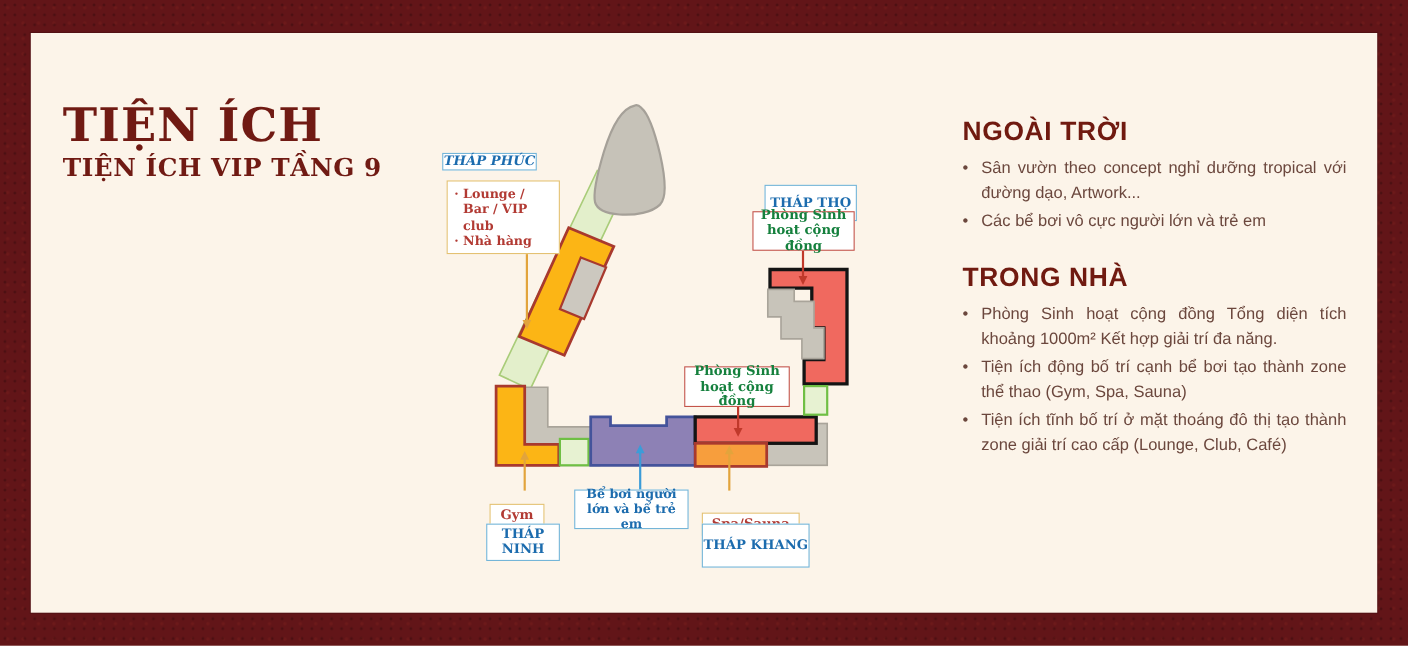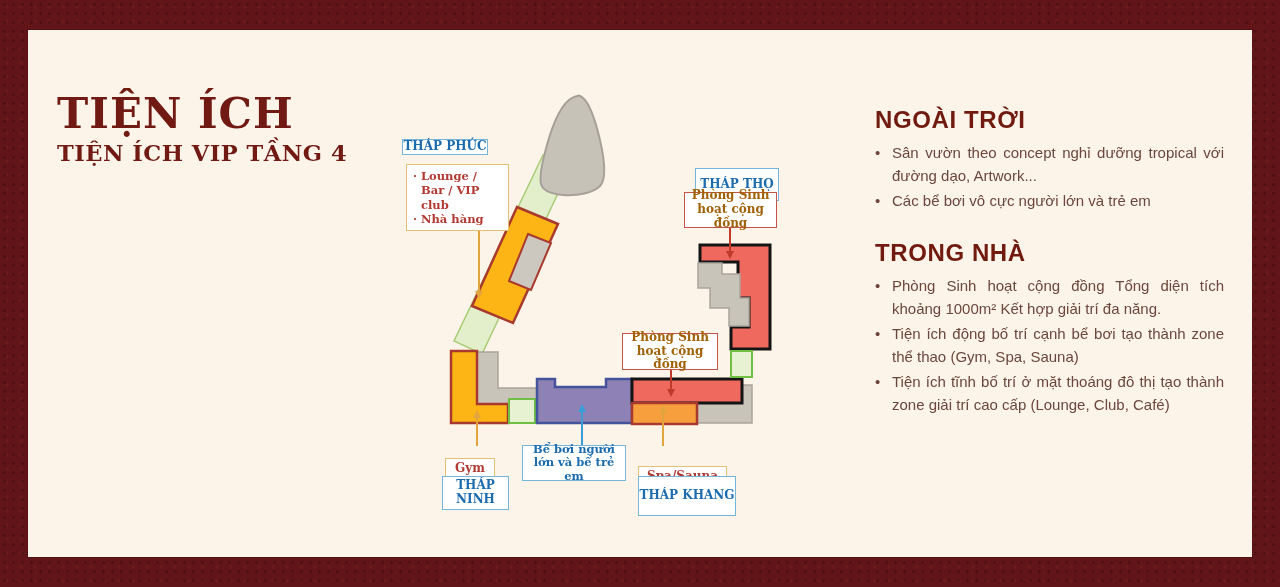--- a/index.html
+++ b/index.html
@@ -46,40 +46,40 @@
   
   .diagram-svg { position: absolute; left: 0; top: 0; width: 1280px; height: 587px; }
   .dg-label {
     position: absolute; background: #ffffff;
     display: flex; align-items: center; justify-content: center;
     text-align: center;
     font-family: "DejaVu Serif", "Liberation Serif", serif;
     font-weight: bold; line-height: 1.15;
   }
   .tower-box  { border: 1.5px solid #74b5d8; color: #1c6cae; font-size: 12px; }
-  .redtxt-box { border: 1.5px solid #c4544a; color: #a16207; font-size: 12px; }
+  .redtxt-box { border: 1.5px solid #c4544a; color: #15803d; font-size: 12px; }
   .tan-box    { border: 1.5px solid #e4c172; color: #b23a33; font-size: 12px; }
   .pool-box   { border: 1.5px solid #74b5d8; color: #1c6cae; font-size: 11.5px; }
   .lounge-box {
     position: absolute; background: #ffffff; border: 1.5px solid #e4c172;
     color: #b23a33; font-family: "DejaVu Serif", "Liberation Serif", serif;
     font-weight: bold; font-size: 11.5px; line-height: 1.25;
     padding: 4px 5px 3px 6px; text-align: left;
   }
   .lounge-row { display: flex; }
   .lounge-row .marker { flex: 0 0 8px; }
 </style>
 </head>
 <body>
 
 <div class="panel">
 
   <div class="title-block">
     <div class="title-main">TIỆN ÍCH</div>
-    <div class="title-sub">TIỆN ÍCH VIP TẦNG 4</div>
+    <div class="title-sub">TIỆN ÍCH VIP TẦNG 9</div>
   </div>
 
   <div class="right-col">
     <div class="section">
       <h2>NGOÀI TRỜI</h2>
       <div class="bullet-item">
         <span class="marker">•</span>
         <span class="bt">Sân vườn theo concept nghỉ dưỡng tropical với đường dạo, Artwork...</span>
       </div>
       <div class="bullet-item">
@@ -140,21 +140,21 @@
   <line x1="671" y1="366" x2="671" y2="390" stroke="#c0392b" stroke-width="2"></line>
   <polygon points="667,389 675,389 671,397" fill="#c0392b"></polygon>
   <line x1="477" y1="446" x2="477" y2="416" stroke="#e2a43c" stroke-width="2"></line>
   <polygon points="473,418 481,418 477,410" fill="#e2a43c"></polygon>
   <line x1="582" y1="446" x2="582" y2="411" stroke="#3b9cd8" stroke-width="2"></line>
   <polygon points="578,412 586,412 582,404" fill="#3b9cd8"></polygon>
   <line x1="663" y1="446" x2="663" y2="412" stroke="#e2a43c" stroke-width="2"></line>
   <polygon points="659,413 667,413 663,405" fill="#e2a43c"></polygon>
 </svg>
 
-<div class="dg-label tower-box" style="left:402px; top:139px; width:86px; height:16px;">THÁP PHÚC</div>
+<div class="dg-label tower-box" style="left:402px; top:139px; width:86px; height:16px;font-style:italic;">THÁP PHÚC</div>
 
 <div class="lounge-box" style="left:406px; top:164px; width:103px;">
   <div class="lounge-row">
     <span class="marker">·</span>
     <span>Lounge / Bar / VIP club</span>
   </div>
   <div class="lounge-row">
     <span class="marker">·</span>
     <span>Nhà hàng</span>
   </div>

